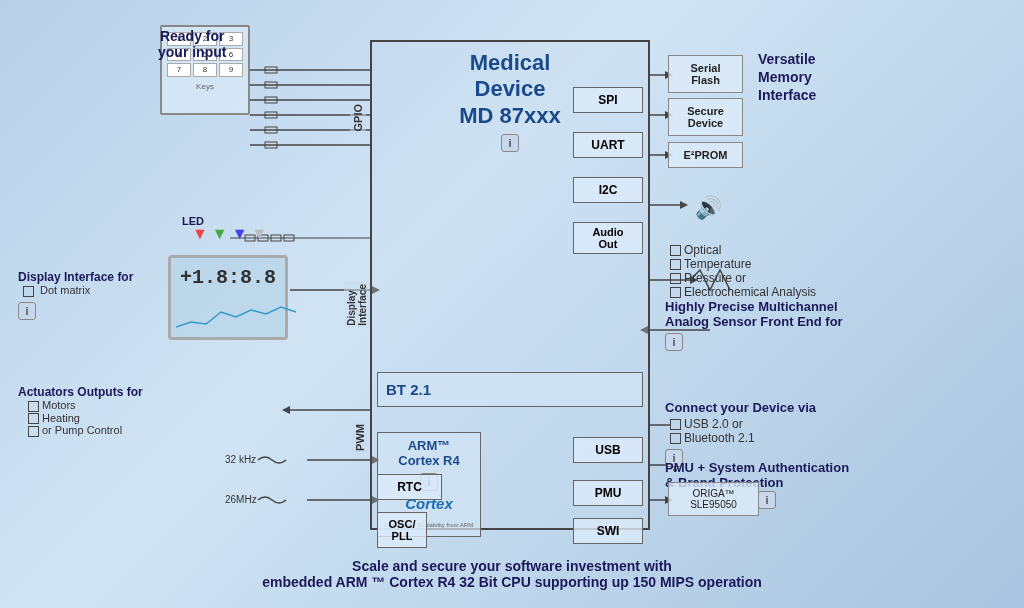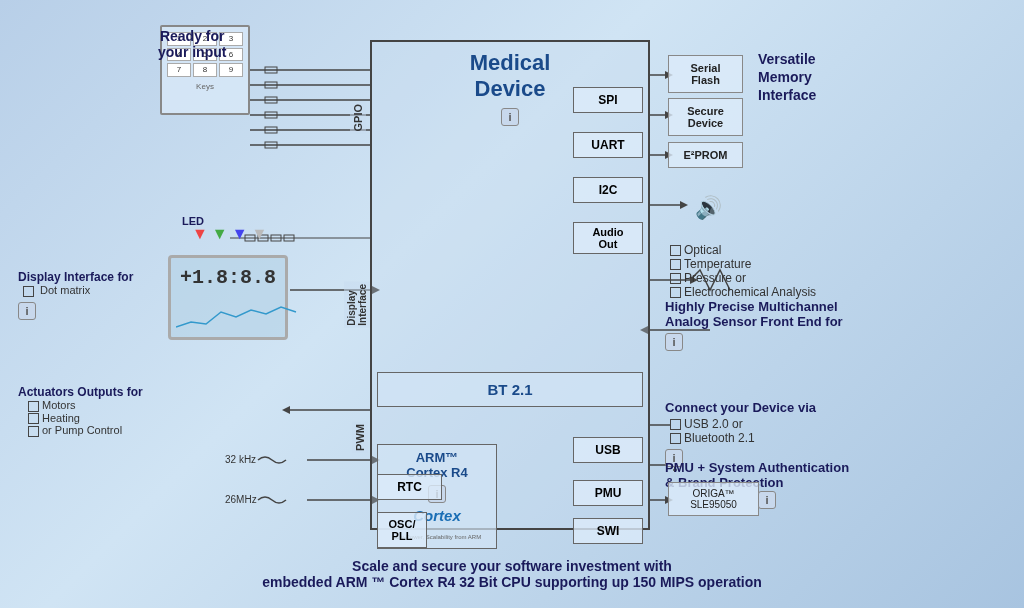--- a/index.html
+++ b/index.html
@@ -342,41 +342,42 @@
 
     <div class="gpio-label">GPIO</div>
 
     <div class="display-label">Display<br>Interface</div>
 
     <div class="pwm-label">PWM</div>
 
     <div class="chip-title">
       <span>Medical</span><br>
       <span>Device</span><br>
+      <span>MD 87xxx</span>
     </div>
 
     <div style="text-align:center;margin-bottom:4px;">
       <span class="info-icon">i</span>
     </div>
 
     <div style="position:absolute;right:5px;top:45px;width:70px;border:1.5px solid #666;background:rgba(220,235,250,0.8);text-align:center;padding:5px 0;font-size:12px;font-weight:bold;">SPI</div>
 
     <div style="position:absolute;right:5px;top:90px;width:70px;border:1.5px solid #666;background:rgba(220,235,250,0.8);text-align:center;padding:5px 0;font-size:12px;font-weight:bold;">UART</div>
 
     <div style="position:absolute;right:5px;top:135px;width:70px;border:1.5px solid #666;background:rgba(220,235,250,0.8);text-align:center;padding:5px 0;font-size:12px;font-weight:bold;">I2C</div>
 
     <div style="position:absolute;right:5px;top:180px;width:70px;border:1.5px solid #666;background:rgba(220,235,250,0.8);text-align:center;padding:3px 15px;font-size:11px;font-weight:bold;">
       <div>Audio
 Out</div>
     </div>
 
 
-    <div style="position:absolute;left:5px;top:330px;right:5px;border:1.5px solid #666;background:rgba(210,228,245,0.7);padding:8px;text-align:center;font-size:15px;font-weight:bold;color:#1a4a8a;">BT 2.1</div>
-
-    <div style="position:absolute;left:5px;top:402px;width:120px;border:1.5px solid #666;background:rgba(210,228,245,0.7);padding:5px;text-align:center;">
+    <div style="position:absolute;left:5px;top:330px;right:5px;border:1.5px solid #666;background:rgba(210,228,245,0.7);padding:8px;font-size:15px;font-weight:bold;color:#1a4a8a;">BT 2.1</div>
+
+    <div style="position:absolute;left:5px;top:390px;width:104px;border:1.5px solid #666;background:rgba(210,228,245,0.7);padding:5px;text-align:center;">
       <div style="font-size:13px;font-weight:bold;color:#1a4a8a;">ARM™<br>Cortex R4</div>
       <div style="margin-top:4px;">
         <span class="info-icon">i</span>
       </div>
 
       <div style="margin-top:4px;">
         <span style="font-size:15px;font-weight:bold;color:#1a6eb5;font-style:italic;">Cortex</span><br>
         <span style="font-size:6px;color:#666;">Low-Power, Scalability from ARM</span>
       </div>
     </div>

